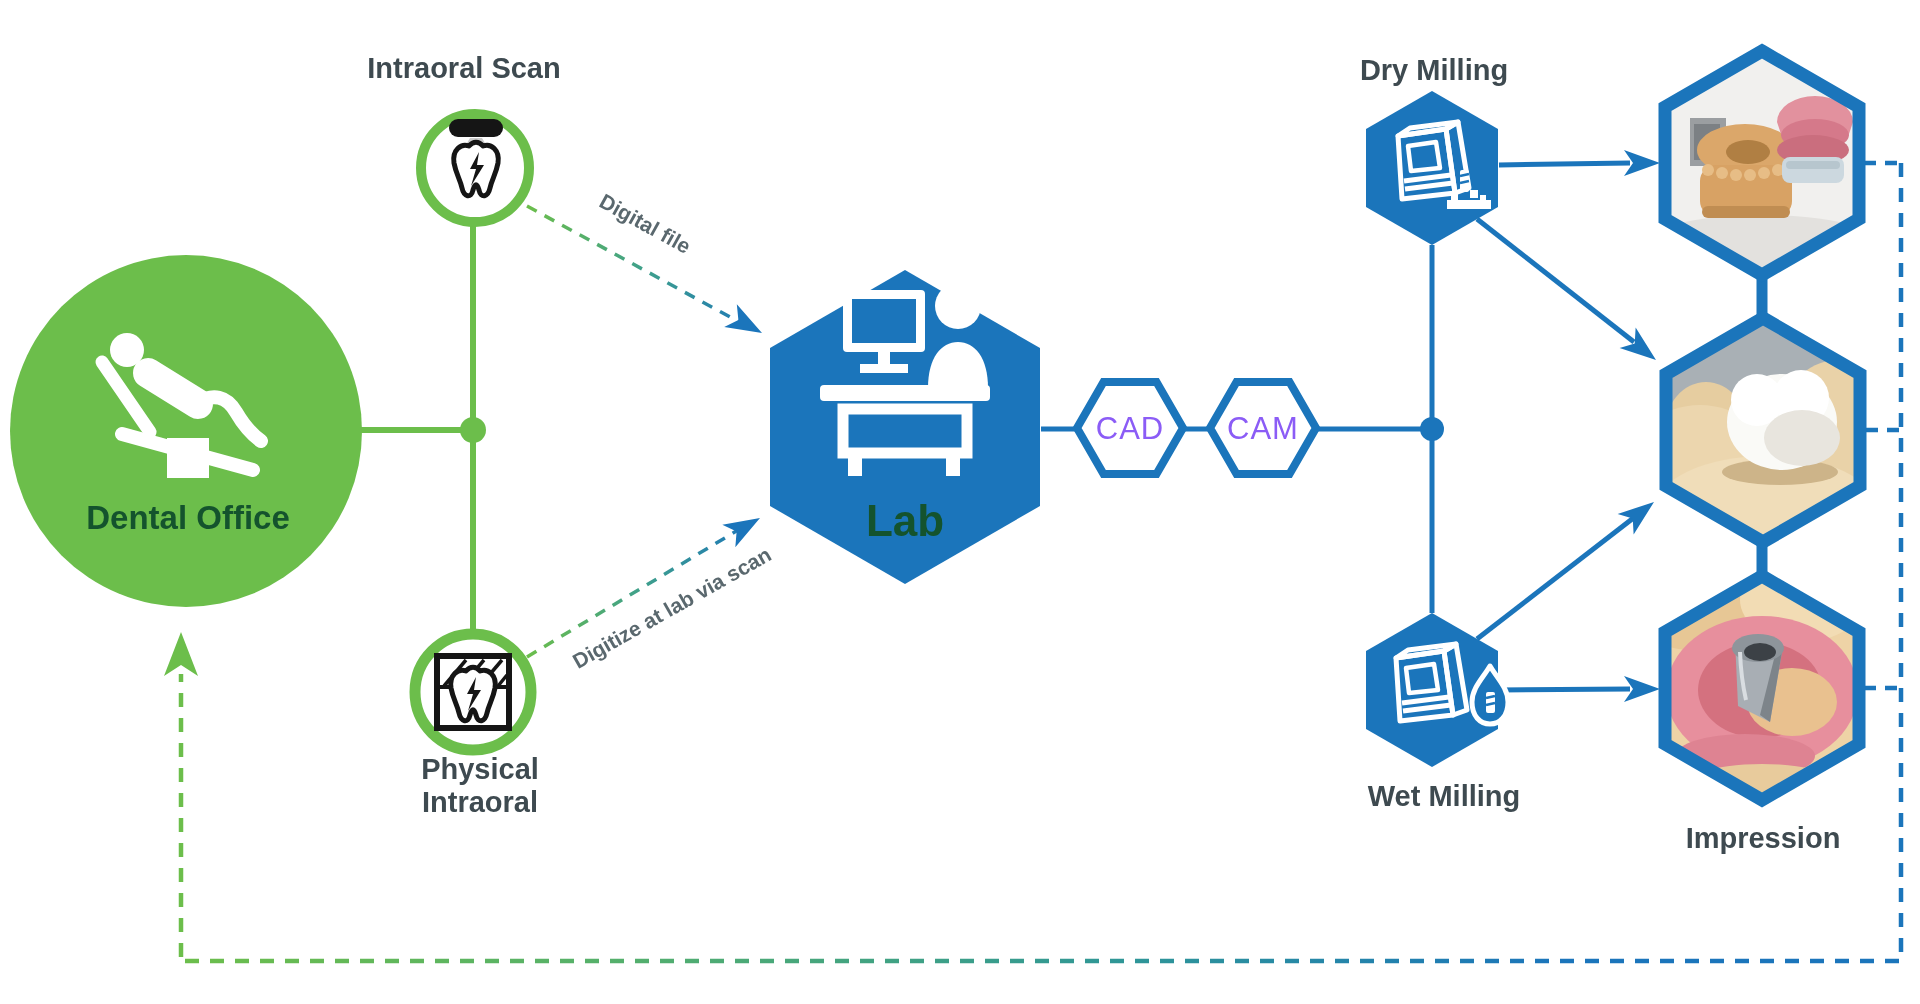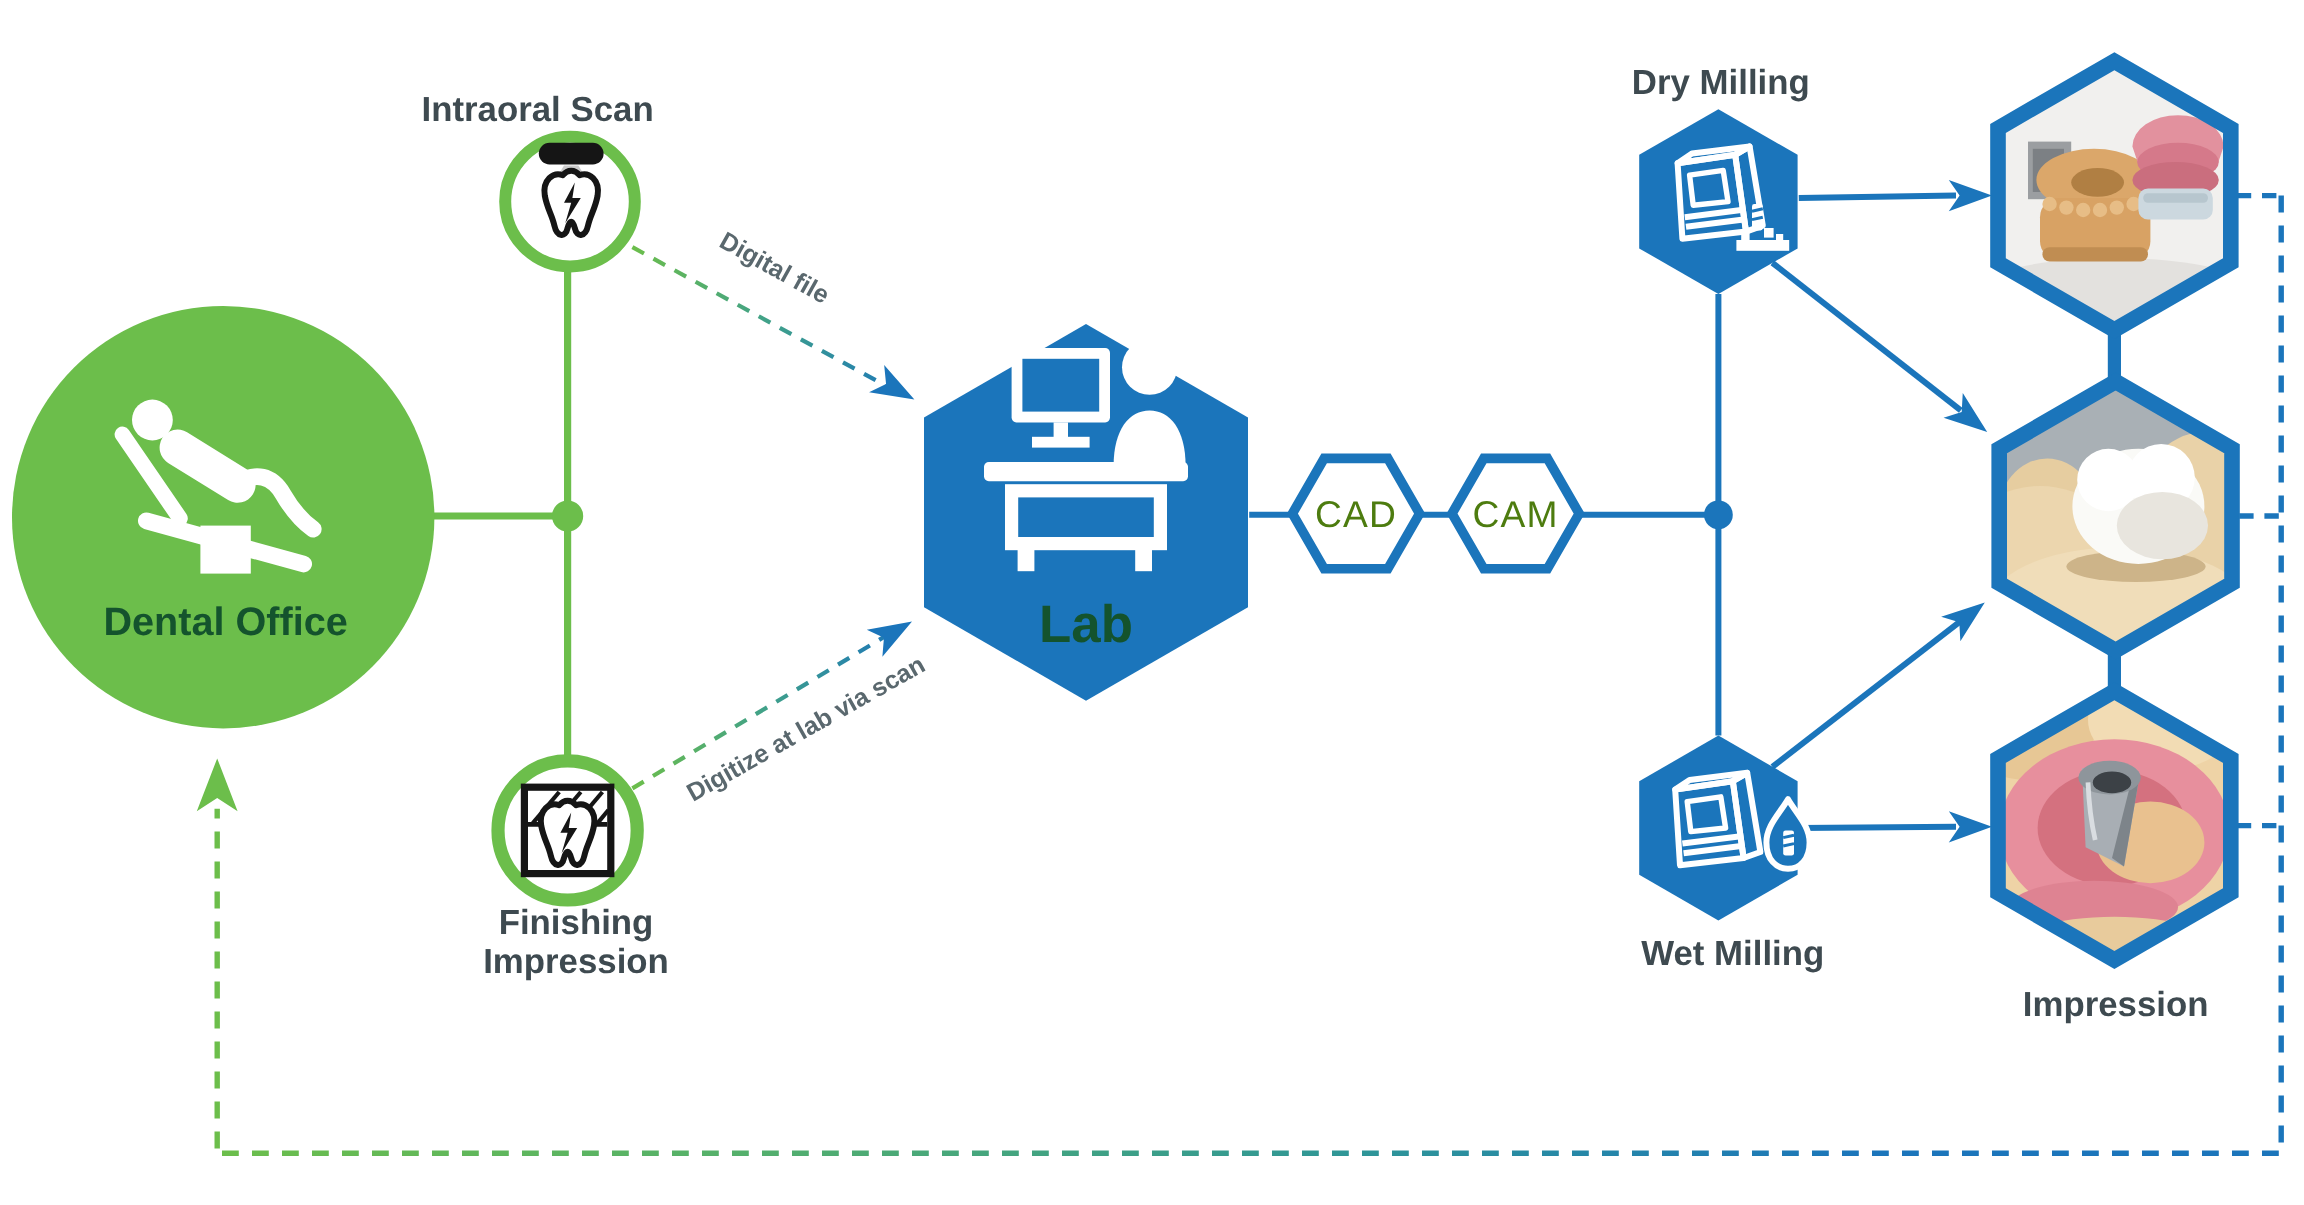--- a/index.html
+++ b/index.html
@@ -5,21 +5,21 @@
   html,body{margin:0;padding:0;background:#ffffff;}
   #stage{position:relative;width:1920px;height:1004px;background:#ffffff;overflow:hidden;
          font-family:"Liberation Sans",sans-serif;}
   #diagram-svg{position:absolute;left:0;top:0;}
   .node-label{position:absolute;transform:translate(-50%,-50%);font-weight:700;
               color:#3E4A50;font-size:29px;white-space:nowrap;z-index:2;text-align:center;}
   .white-label{color:#14532d;}
   .big{font-size:33px;}
   .wrap{white-space:normal;width:218px;line-height:1.14;}
   .hex-small-label{position:absolute;transform:translate(-50%,-50%);font-weight:400;
-              color:#4d7c0f;font-size:31px;letter-spacing:1px;z-index:2;}
+              color:#8b5cf6;font-size:31px;letter-spacing:1px;z-index:2;}
   .edge-label{position:absolute;font-size:21px;font-weight:600;color:#5A686E;
               white-space:nowrap;z-index:2;}
   .rot-dn{transform:translate(-50%,-50%) rotate(29deg);}
   .rot-up{transform:translate(-50%,-50%) rotate(-29.5deg);}
 </style>
 </head>
 <body>
 
 <div id="stage">
 
@@ -258,33 +258,33 @@
       <ellipse cx="1758" cy="648" rx="26" ry="14" fill="#8E959B"></ellipse>
       <ellipse cx="1760" cy="652" rx="16" ry="9" fill="#3C4146"></ellipse>
       <path d="M1740,652 Q1741,678 1746,700" stroke="#D9DDE1" stroke-width="4" fill="none"></path>
       <ellipse cx="1745" cy="756" rx="70" ry="22" fill="#DE8392"></ellipse>
       <ellipse cx="1762" cy="792" rx="90" ry="28" fill="#E8CB9C"></ellipse>
     </g>
     <polygon points="1762,576 1859,632 1859,744 1762,800 1665,744 1665,632" fill="none" stroke="#1B75BB" stroke-width="13"></polygon>
   </g>
 </svg>
 
-<div class="node-label" style="left:448px;top:68px;margin-top:24px;">Intraoral Scan</div>
+<div class="node-label" style="left:464px;top:68px;">Intraoral Scan</div>
 
 <div class="node-label" style="left:1434px;top:70px;text-align:right;">Dry Milling</div>
 
 <div class="node-label white-label big" style="left:188px;top:518px;">Dental Office</div>
 
 <div class="node-label white-label" style="left:905px;top:521px;font-size:44px;">Lab</div>
 
 <div class="hex-small-label" style="left:1130px;top:429px;">CAD</div>
 
 <div class="hex-small-label" style="left:1263px;top:429px;">CAM</div>
 
-<div class="node-label wrap" style="left:480px;top:786px;">Finishing Impression</div>
+<div class="node-label wrap" style="left:480px;top:786px;">Physical Intraoral</div>
 
 <div class="node-label" style="left:1444px;top:796px;text-align:right;">Wet Milling</div>
 
 <div class="node-label" style="left:1763px;top:838px;">Impression</div>
 
 <div class="edge-label rot-dn" style="left:645px;top:224px;">Digital file</div>
 
 <div class="edge-label rot-up" style="left:672px;top:608px;">Digitize at lab via scan</div>
 
 </div>

